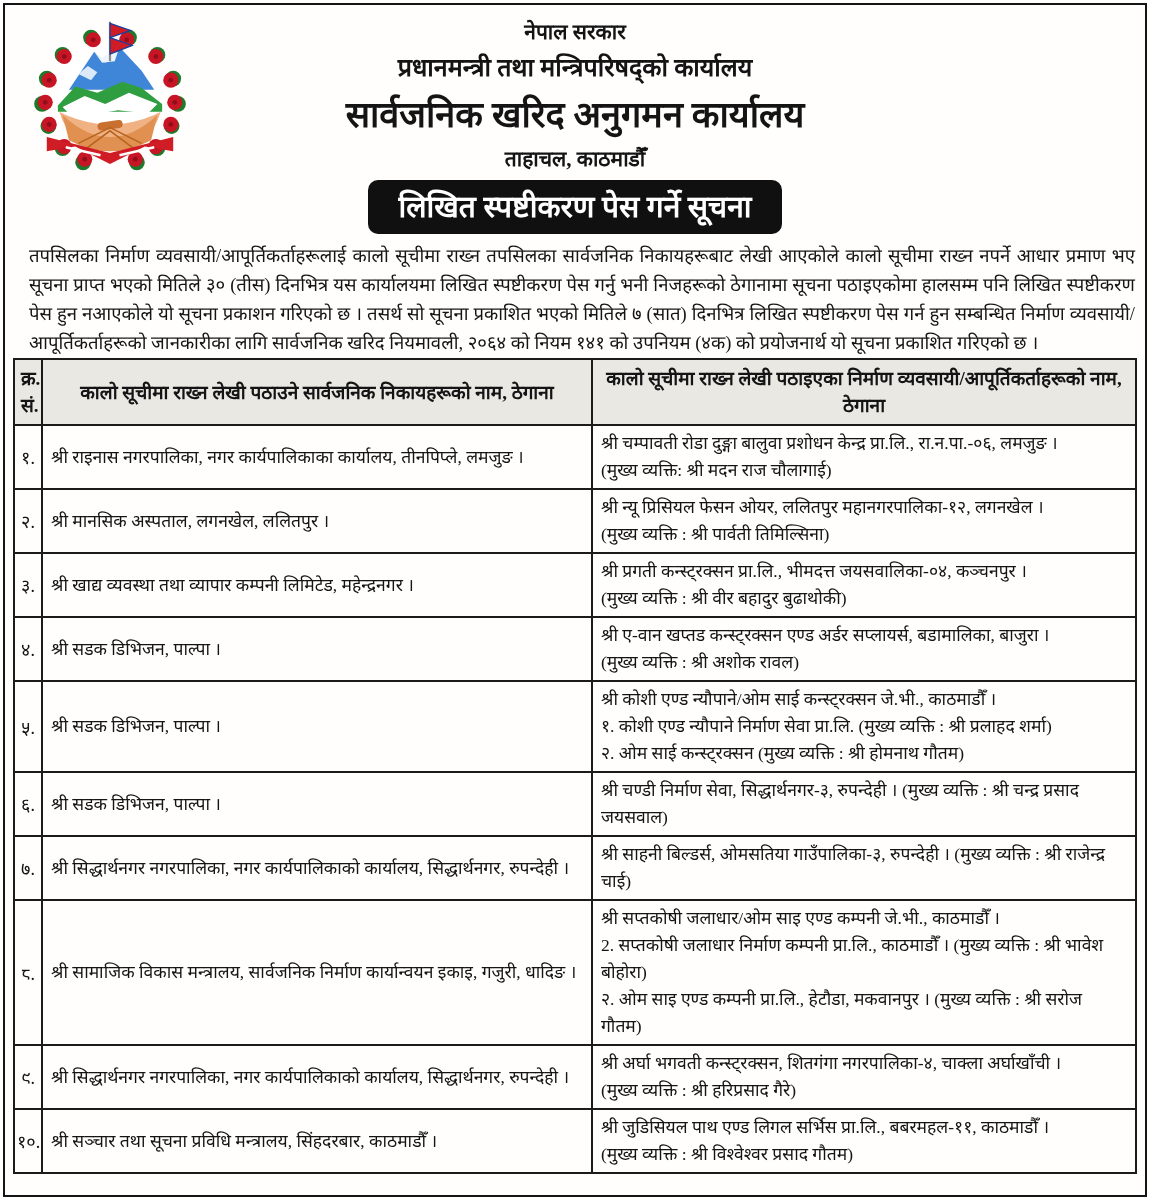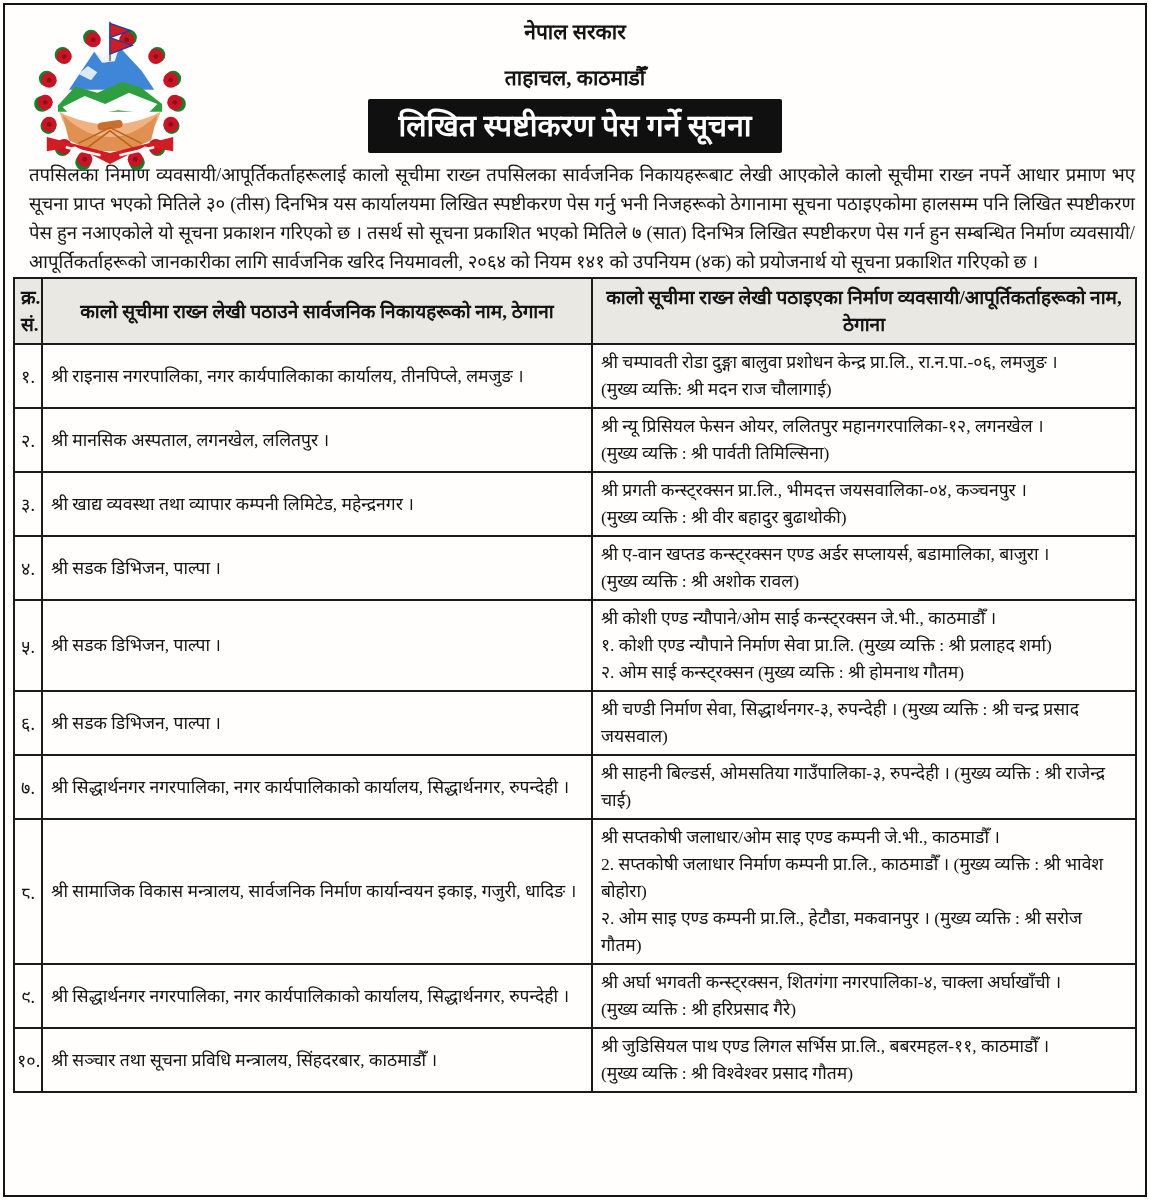--- a/index.html
+++ b/index.html
@@ -18,25 +18,25 @@
     overflow: hidden;
   }
   .emblem {
     position: absolute; left: 26px; top: 12px;
     width: 158px; height: 158px;
   }
   .header { text-align: center; padding-top: 6px; }
   .gov-line1 { font-size: 21px; font-weight: bold; }
   .gov-line2 { font-size: 25px; font-weight: bold; margin-top: 4px; }
   .gov-line3 { font-size: 36px; font-weight: bold; margin-top: 6px; }
-  .gov-line4 { font-size: 21px; font-weight: bold; margin-top: 18px; }
+  .gov-line4 { font-size: 21px; font-weight: bold; margin-top: 6px; }
   .notice-box {
     display: inline-block;
     background: #101010; color: #ffffff;
-    border-radius: 2px;
+    border-radius: 10px;
     font-size: 30px; font-weight: bold;
     padding: 5px 30px 8px 30px;
     margin-top: 8px;
   }
   .date-line { font-size: 19px; font-weight: bold; margin-top: 6px; }
   .body-par {
     margin: 8px 2px 0 16px;
     font-size: 18.5px;
     line-height: 29px;
     text-align: justify;
@@ -148,20 +148,22 @@
 
     <g>
       <polygon points="10,76 50,86 90,76 90,85 72,82 50,93 28,82 10,85" fill="#d01c24"></polygon>
       <line x1="22" y1="82.5" x2="44" y2="87.5" stroke="#ffffff" stroke-width="1.6"></line>
       <line x1="56" y1="87.5" x2="78" y2="82.5" stroke="#ffffff" stroke-width="1.6"></line>
     </g>
   </svg>
 
   <div class="header">
     <div class="gov-line1">नेपाल सरकार</div>
+    <div class="gov-line2">प्रधानमन्त्री तथा मन्त्रिपरिषद्को कार्यालय</div>
+    <div class="gov-line3">सार्वजनिक खरिद अनुगमन कार्यालय</div>
     <div class="gov-line4">ताहाचल, काठमाडौँ</div>
     <div>
       <span class="notice-box">लिखित स्पष्टीकरण पेस गर्ने सूचना</span>
     </div>
   </div>
 
   <p class="body-par">तपसिलका निर्माण व्यवसायी/आपूर्तिकर्ताहरूलाई कालो सूचीमा राख्न तपसिलका सार्वजनिक निकायहरूबाट लेखी आएकोले कालो सूचीमा राख्न नपर्ने आधार प्रमाण भए सूचना प्राप्त भएको मितिले ३० (तीस) दिनभित्र यस कार्यालयमा लिखित स्पष्टीकरण पेस गर्नु भनी निजहरूको ठेगानामा सूचना पठाइएकोमा हालसम्म पनि लिखित स्पष्टीकरण पेस हुन नआएकोले यो सूचना प्रकाशन गरिएको छ । तसर्थ सो सूचना प्रकाशित भएको मितिले ७ (सात) दिनभित्र लिखित स्पष्टीकरण पेस गर्न हुन सम्बन्धित निर्माण व्यवसायी/आपूर्तिकर्ताहरूको जानकारीका लागि सार्वजनिक खरिद नियमावली, २०६४ को नियम १४१ को उपनियम (४क) को प्रयोजनार्थ यो सूचना प्रकाशित गरिएको छ ।</p>
 
 
   <table class="blacklist">

